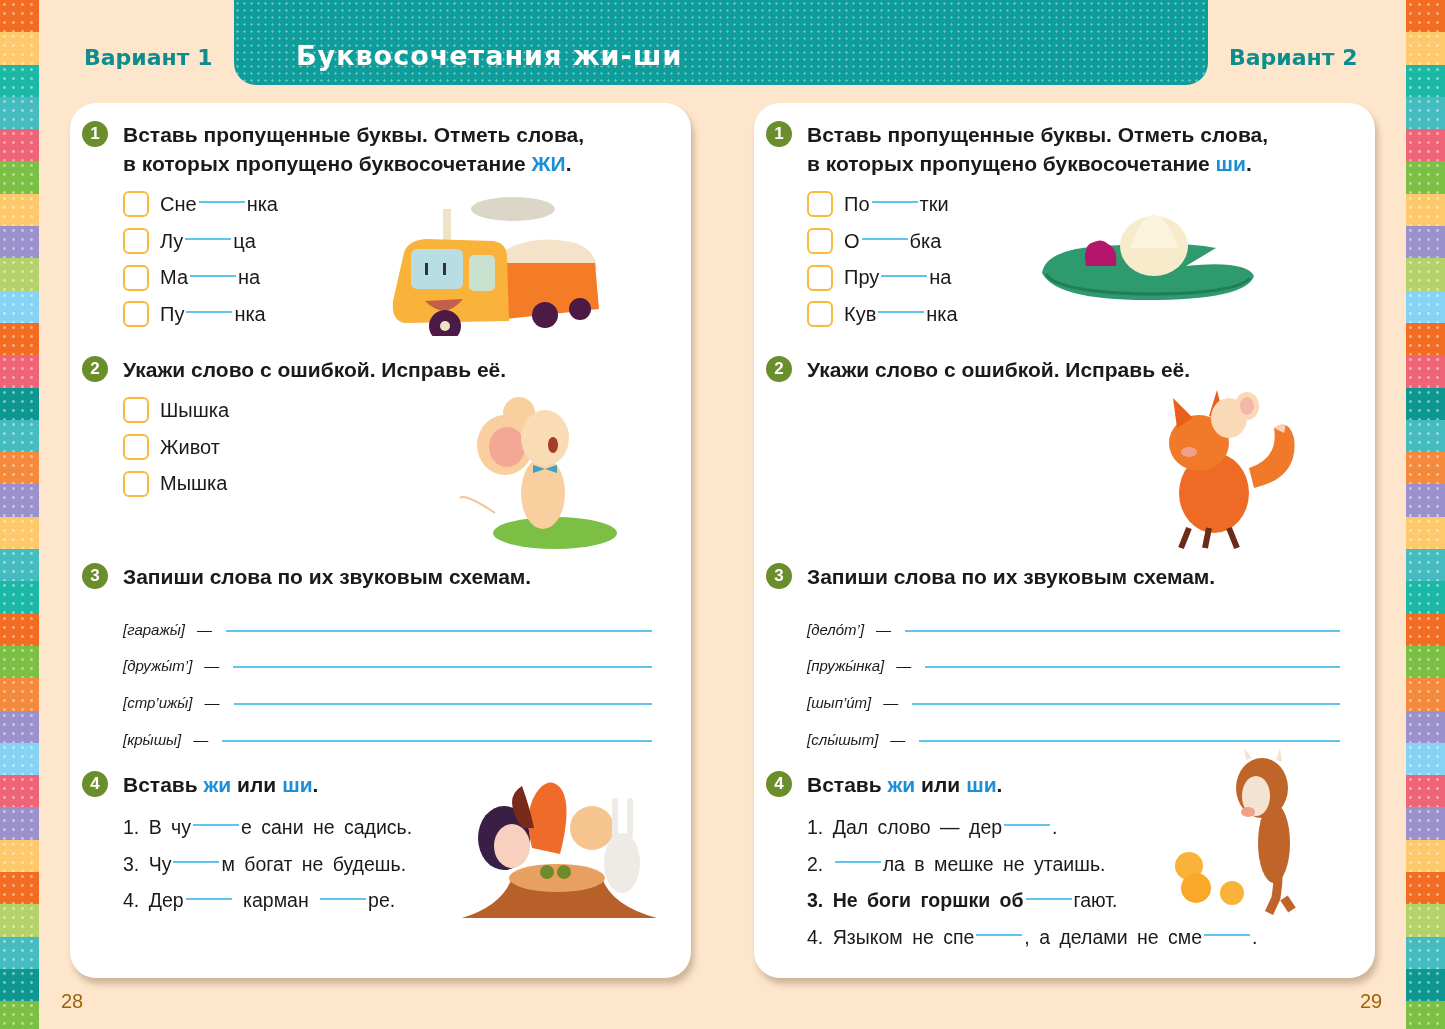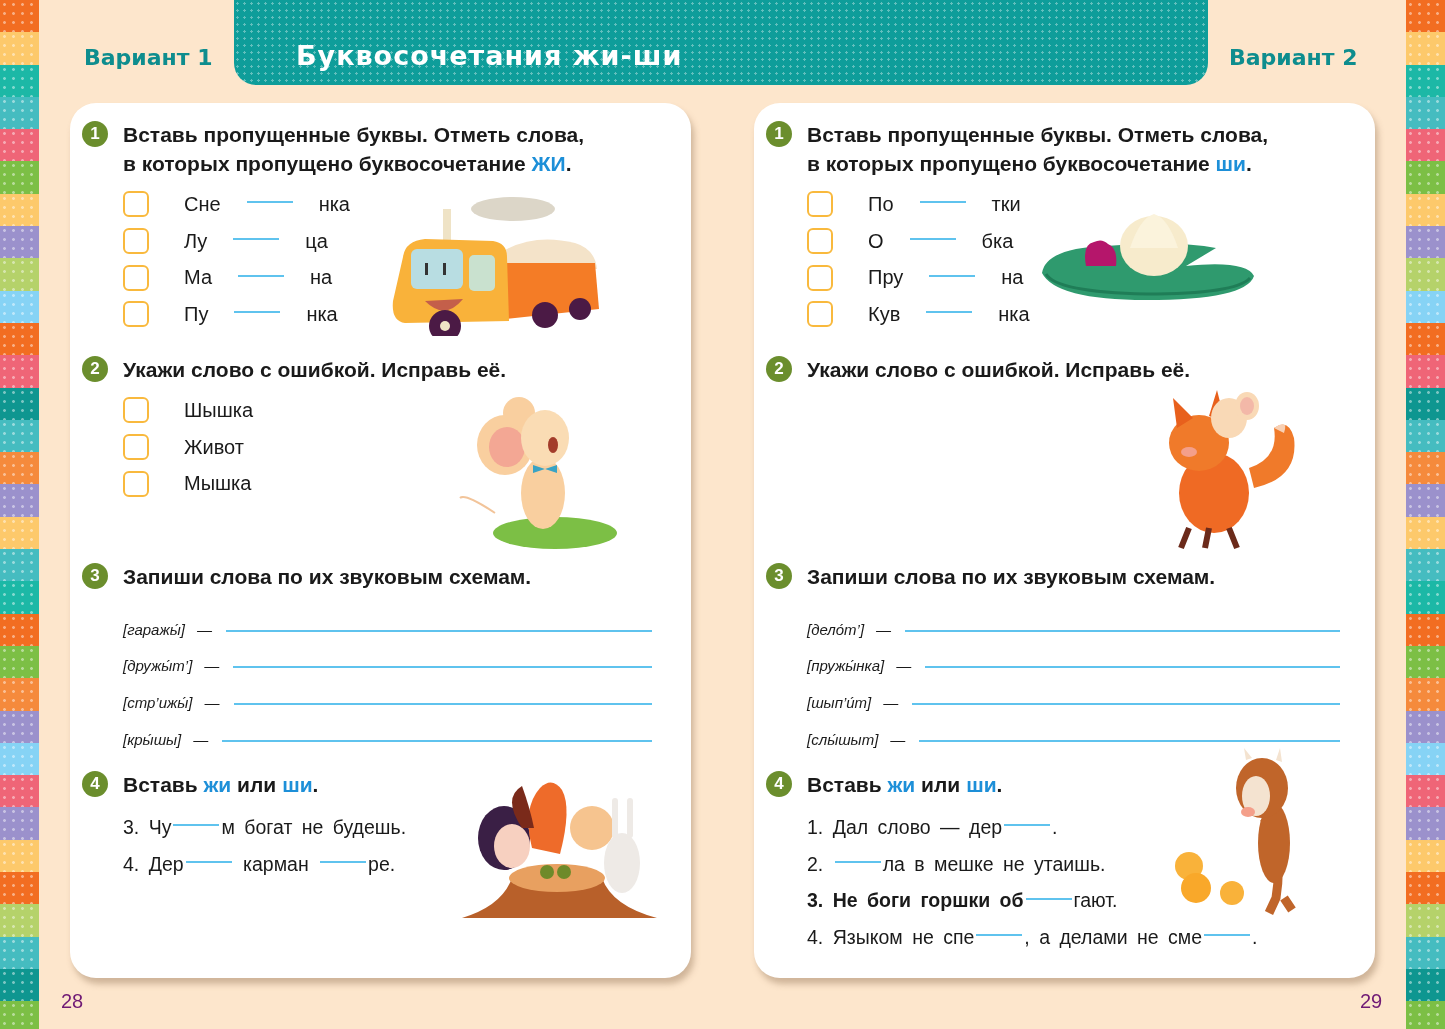--- a/index.html
+++ b/index.html
@@ -57,21 +57,20 @@
   }
   .task-title {
     margin-left: 15px; font-size: 21px; font-weight: bold;
     line-height: 29px; color: #1a1a1a;
   }
   .accent { color: #1d8fd8; }
   .opt-list { margin-left: 41px; margin-top: 8px; }
   .opt {
     display: flex; align-items: center; height: 36.7px;
     font-size: 20px;
-    gap: 24px;
   }
   .checkbox {
     width: 26px; height: 26px; border: 2px solid #f9b93d; border-radius: 6px;
     margin-right: 11px; background: #fff; flex: 0 0 26px; cursor: pointer;
   }
   .blank {
     display: inline-block; width: 46px; height: 1px;
     border-bottom: 2px solid #5fc3ee; margin: 0 2px; vertical-align: baseline;
     position: relative; top: -2px;
   }
@@ -83,21 +82,21 @@
   .scheme .line {
     flex: 1; border-bottom: 2px solid #5fc3ee; margin-bottom: 6px;
     cursor: text;
   }
   .proverbs { margin-left: 41px; margin-top: 10px; }
   .proverb {
     height: 36.7px; display: flex; align-items: center;
     font-size: 19.5px; word-spacing: 4px;
   }
   .pagenum {
-    position: absolute; top: 990px; font-size: 20px; color: #701a75;
+    position: absolute; top: 990px; font-size: 20px; color: #a16207;
   }
   .pagenum.p28 { left: 61px; }
   .pagenum.p29 { left: 1360px; }
   .illus { position: absolute; }
 </style>
 </head>
 <body>
 
 <div class="stripe-col left" id="stripes-left">
     <div class="stripe" style="background-color: rgb(242, 109, 33);"></div>
@@ -290,20 +289,25 @@
     </div>
   </div>
 
   <div class="task" style="top:667px;">
     <div class="task-head">
       <div class="badge">4</div>
       <div class="task-title"><span>Вставь </span><span class="accent">жи</span><span> или </span><span class="accent">ши</span><span>.</span></div>
     </div>
     <div class="proverbs" id="left-proverbs">
         <div class="proverb">
+          <span style="white-space: pre;">1. В чу</span>
+          <span class="blank"></span>
+          <span style="white-space: pre;">е сани не садись.</span>
+        </div>
+        <div class="proverb">
           <span style="white-space: pre;">3. Чу</span>
           <span class="blank"></span>
           <span style="white-space: pre;">м богат не будешь.</span>
         </div>
         <div class="proverb">
           <span style="white-space: pre;">4. Дер</span>
           <span class="blank"></span>
           <span style="white-space: pre;"> карман </span>
           <span class="blank"></span>
           <span style="white-space: pre;">ре.</span>

